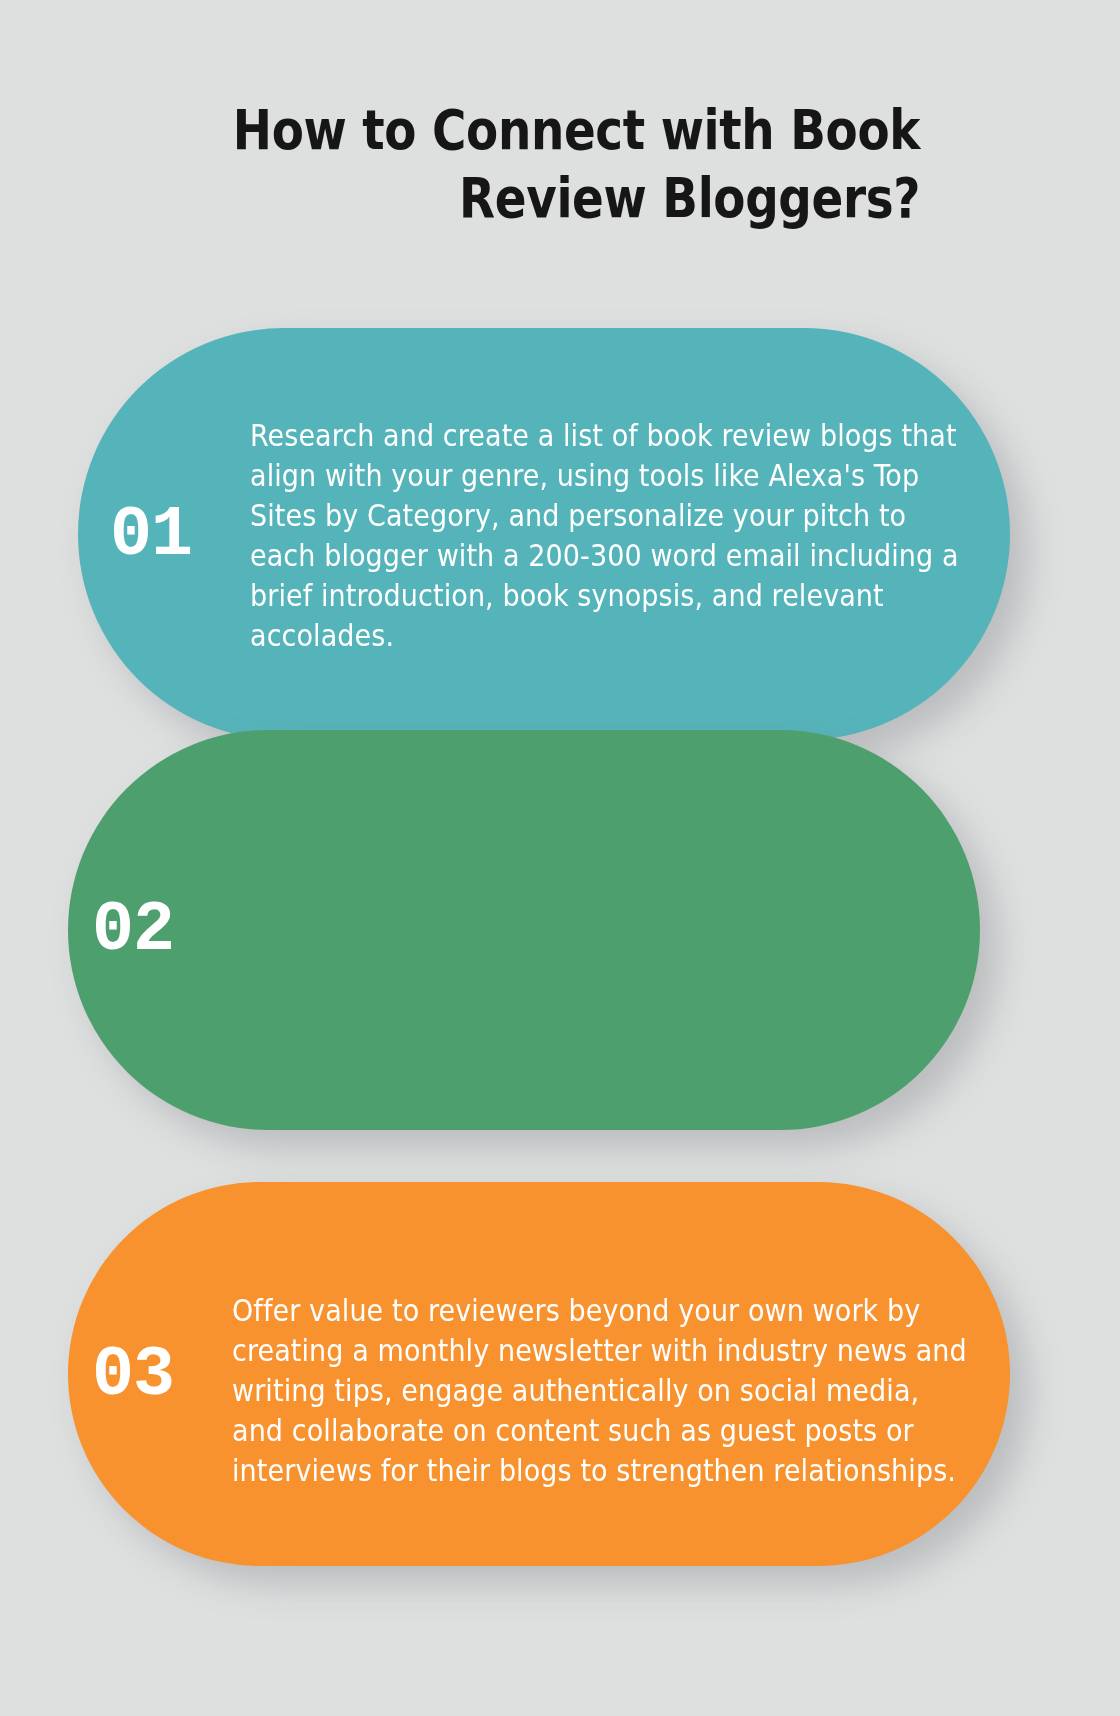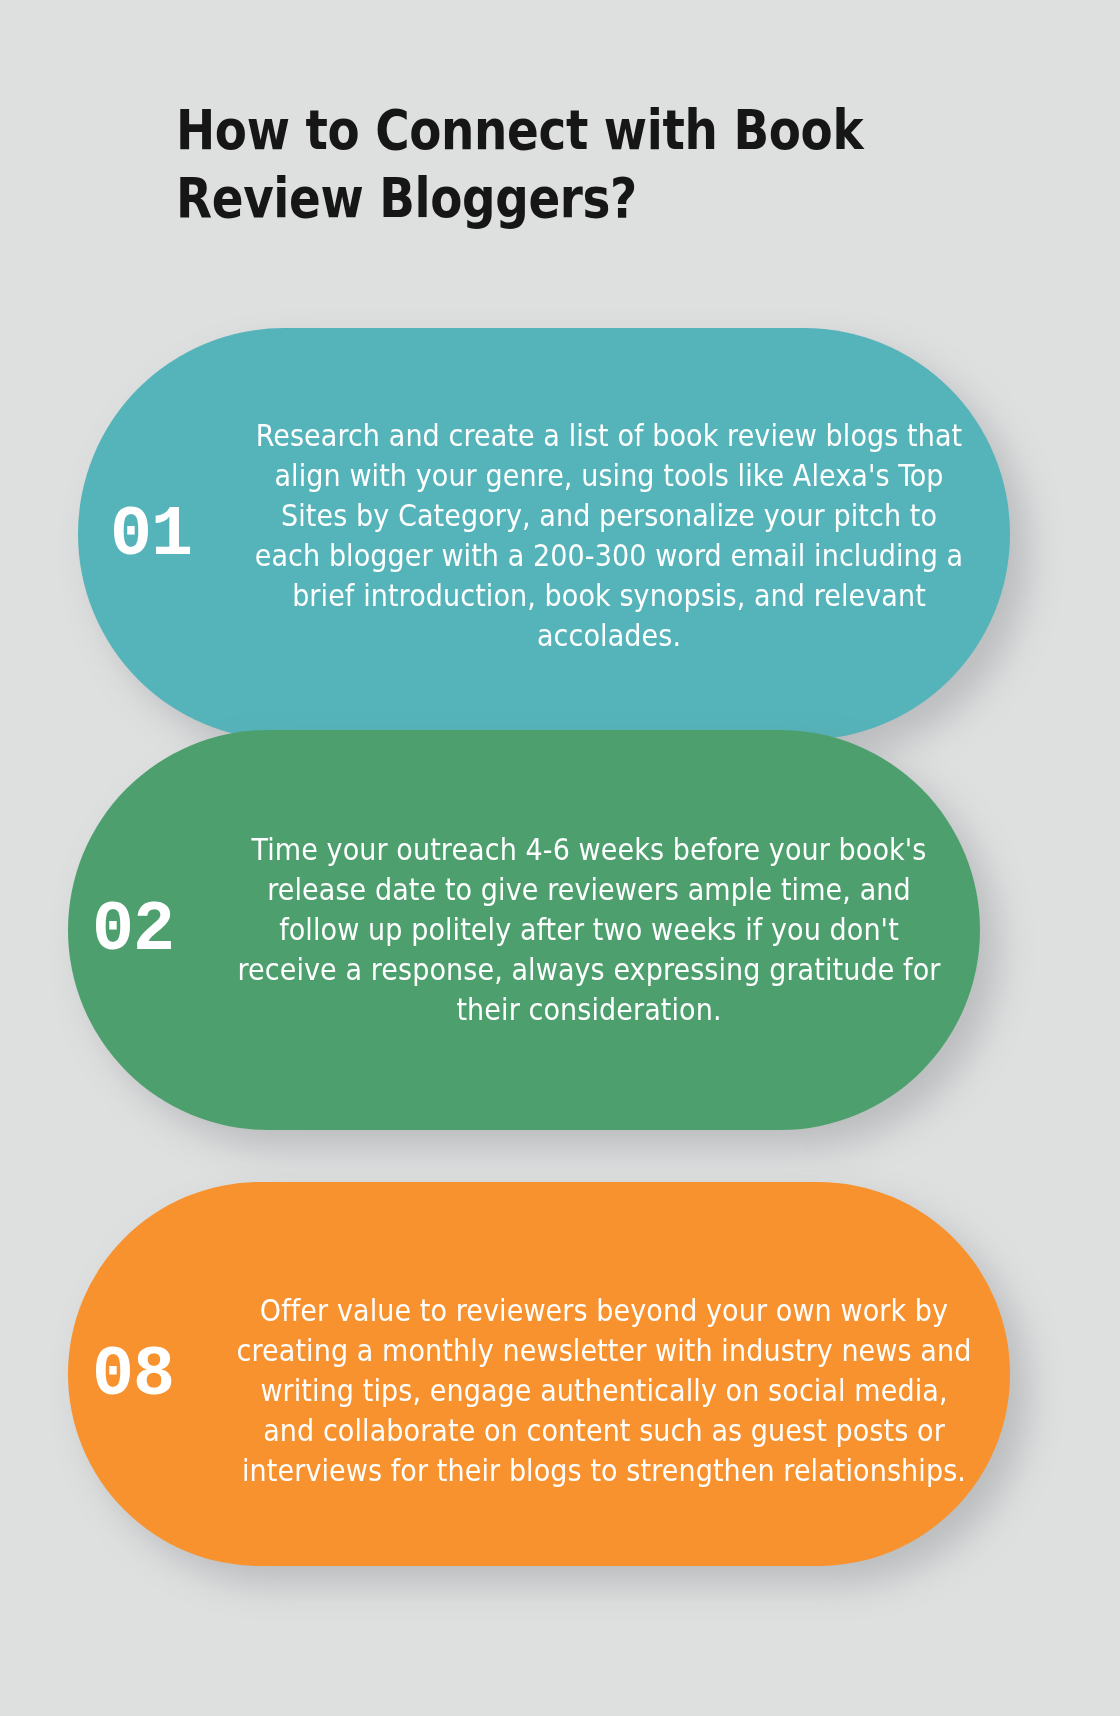--- a/index.html
+++ b/index.html
@@ -16,21 +16,21 @@
     position:relative;
     overflow:hidden;
   }
 
   
   .title-wrap {
     position:absolute;
     left:0; top:0;
     width:1096px;
     padding-top:96px;
-    text-align:left;
+    text-align:right;
   }
   .title {
     font-family:"DejaVu Sans Condensed","Liberation Sans Narrow","Liberation Sans", sans-serif;
     font-size:56px;
     font-weight:bold;
     line-height:1.22;
     color:#161616;
     letter-spacing:-0.4px;
     transform:scaleX(0.93);
     transform-origin:center top;
@@ -66,21 +66,20 @@
   }
 
   .card-text {
     flex:1 1 auto;
     color:#ffffff;
     font-family:"DejaVu Sans Condensed","Liberation Sans Narrow","Liberation Sans", sans-serif;
     font-size:30px;
     font-weight:300;
     line-height:40px;
     letter-spacing:0.1px;
-    text-align:center;
   }
 
   
   #card-1 {
     left:78px;  top:328px;
     width:932px; height:412px;
     background:#55b4ba;
     padding:0 42px 0 32px;
   }
   #card-1 .card-num { width:118px; margin-top:4px; }
@@ -118,21 +117,20 @@
 
 <div class="cards">
 
   <div class="card" id="card-1" style="background: rgb(85, 180, 186);">
     <div class="card-num">01</div>
     <div class="card-text">Research and create a list of book review blogs that align with your genre, using tools like Alexa's Top Sites by Category, and personalize your pitch to each blogger with a 200-300 word email including a brief introduction, book synopsis, and relevant accolades.</div>
   </div>
 
   <div class="card" id="card-2" style="background: rgb(77, 160, 110);">
     <div class="card-num">02</div>
-    <div class="card-text">Time your outreach 4-6 weeks before your book's release date to give reviewers ample time, and follow up politely after two weeks if you don't receive a response, always expressing gratitude for their consideration.</div>
   </div>
 
   <div class="card" id="card-3" style="background: rgb(247, 146, 47);">
-    <div class="card-num">08</div>
+    <div class="card-num">03</div>
     <div class="card-text">Offer value to reviewers beyond your own work by creating a monthly newsletter with industry news and writing tips, engage authentically on social media, and collaborate on content such as guest posts or interviews for their blogs to strengthen relationships.</div>
   </div>
 
 </div>
 
 </body></html>

